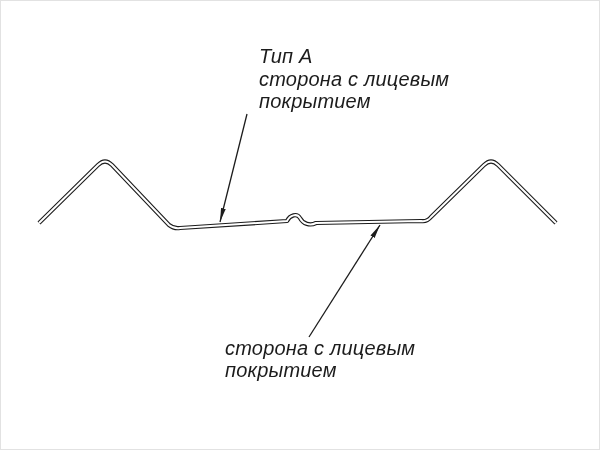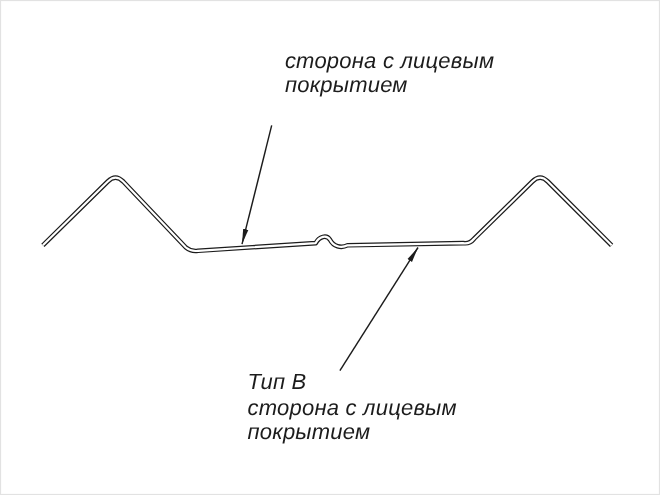--- a/index.html
+++ b/index.html
@@ -62,23 +62,23 @@
     <path d="M 38 222 L 97 164 Q 104 157 111 164 L 168 224 Q 173 228 179 227
              L 286 220 C 289 214 296 212 299 217 C 302 223 309 225 315 222
              L 420 220 Q 426 221 430 216 L 483 164 Q 490 157 497 164 L 555 222" fill="none" stroke="#ffffff" stroke-width="2" stroke-linejoin="round" stroke-linecap="butt"></path>
 
     <line x1="246" y1="113" x2="219" y2="221" stroke="#1c1c1c" stroke-width="1.3" marker-end="url(#arrow)"></line>
 
     <line x1="308" y1="336" x2="379" y2="224" stroke="#1c1c1c" stroke-width="1.3" marker-end="url(#arrow)"></line>
   </svg>
 
   <div class="label label-a">
+    <div class="title">Тип A</div>
     <div>сторона с лицевым</div>
     <div>покрытием</div>
   </div>
 
   <div class="label label-b">
-    <div class="title">Тип B</div>
     <div>сторона с лицевым</div>
     <div>покрытием</div>
   </div>
 
 </div>
 
 </body></html>

